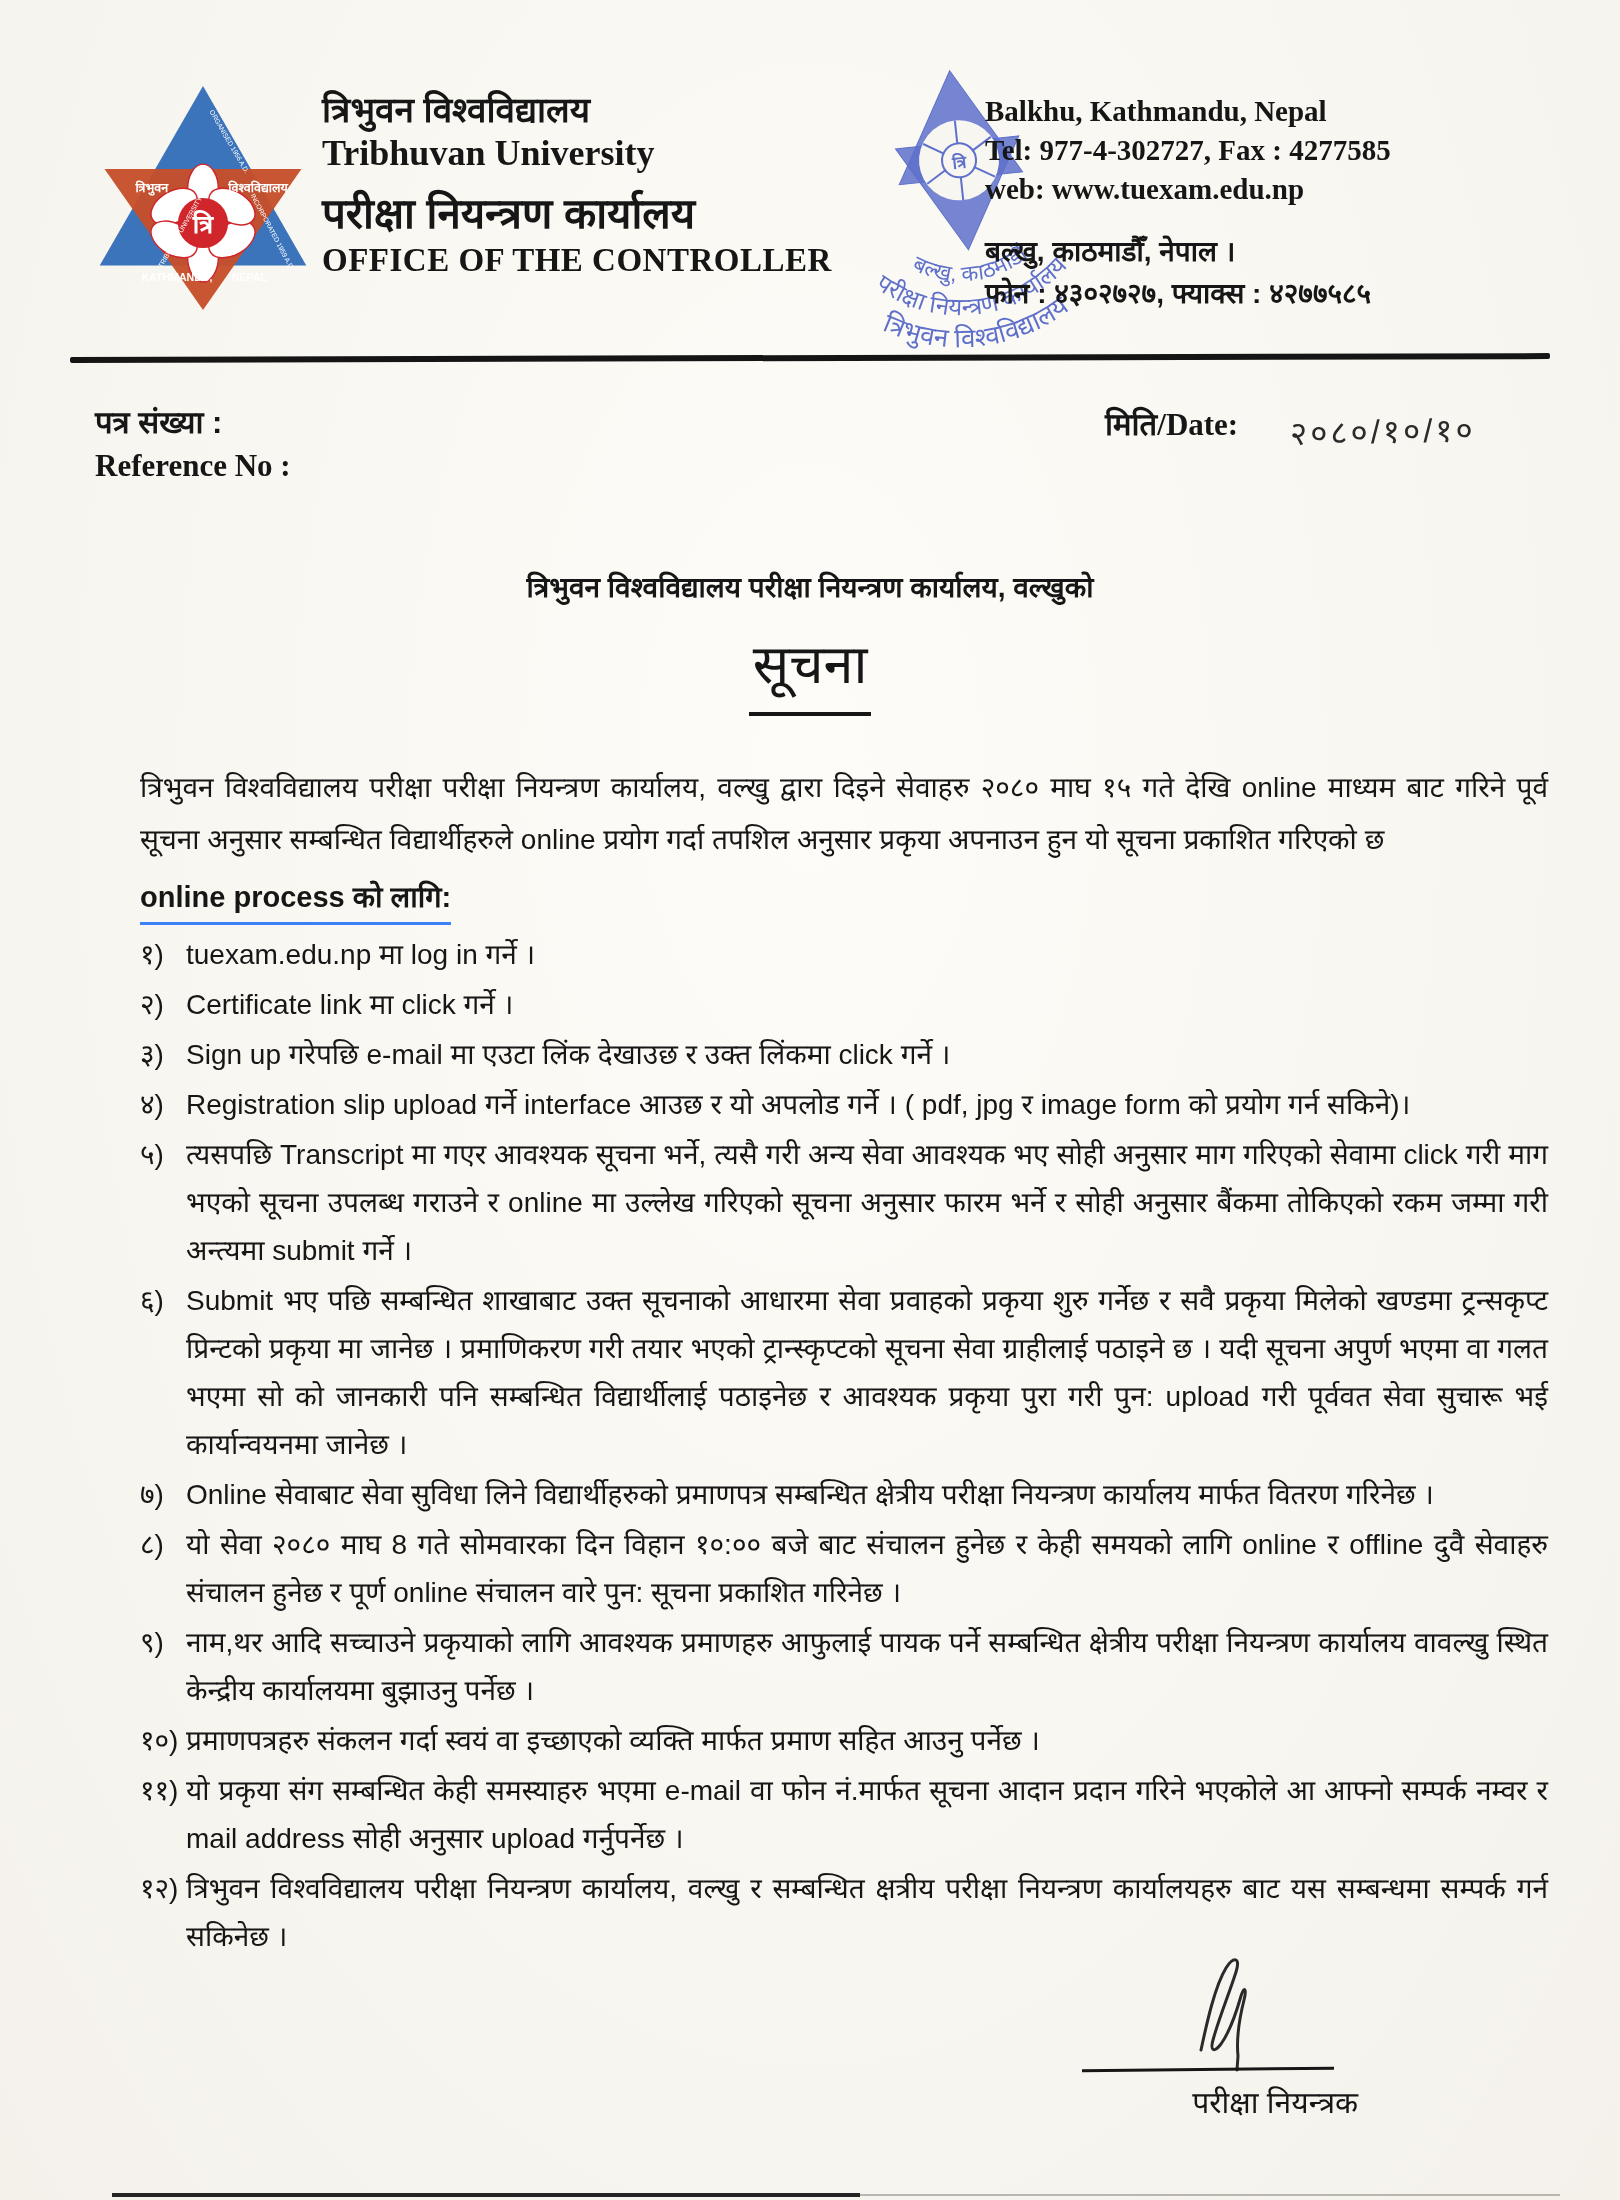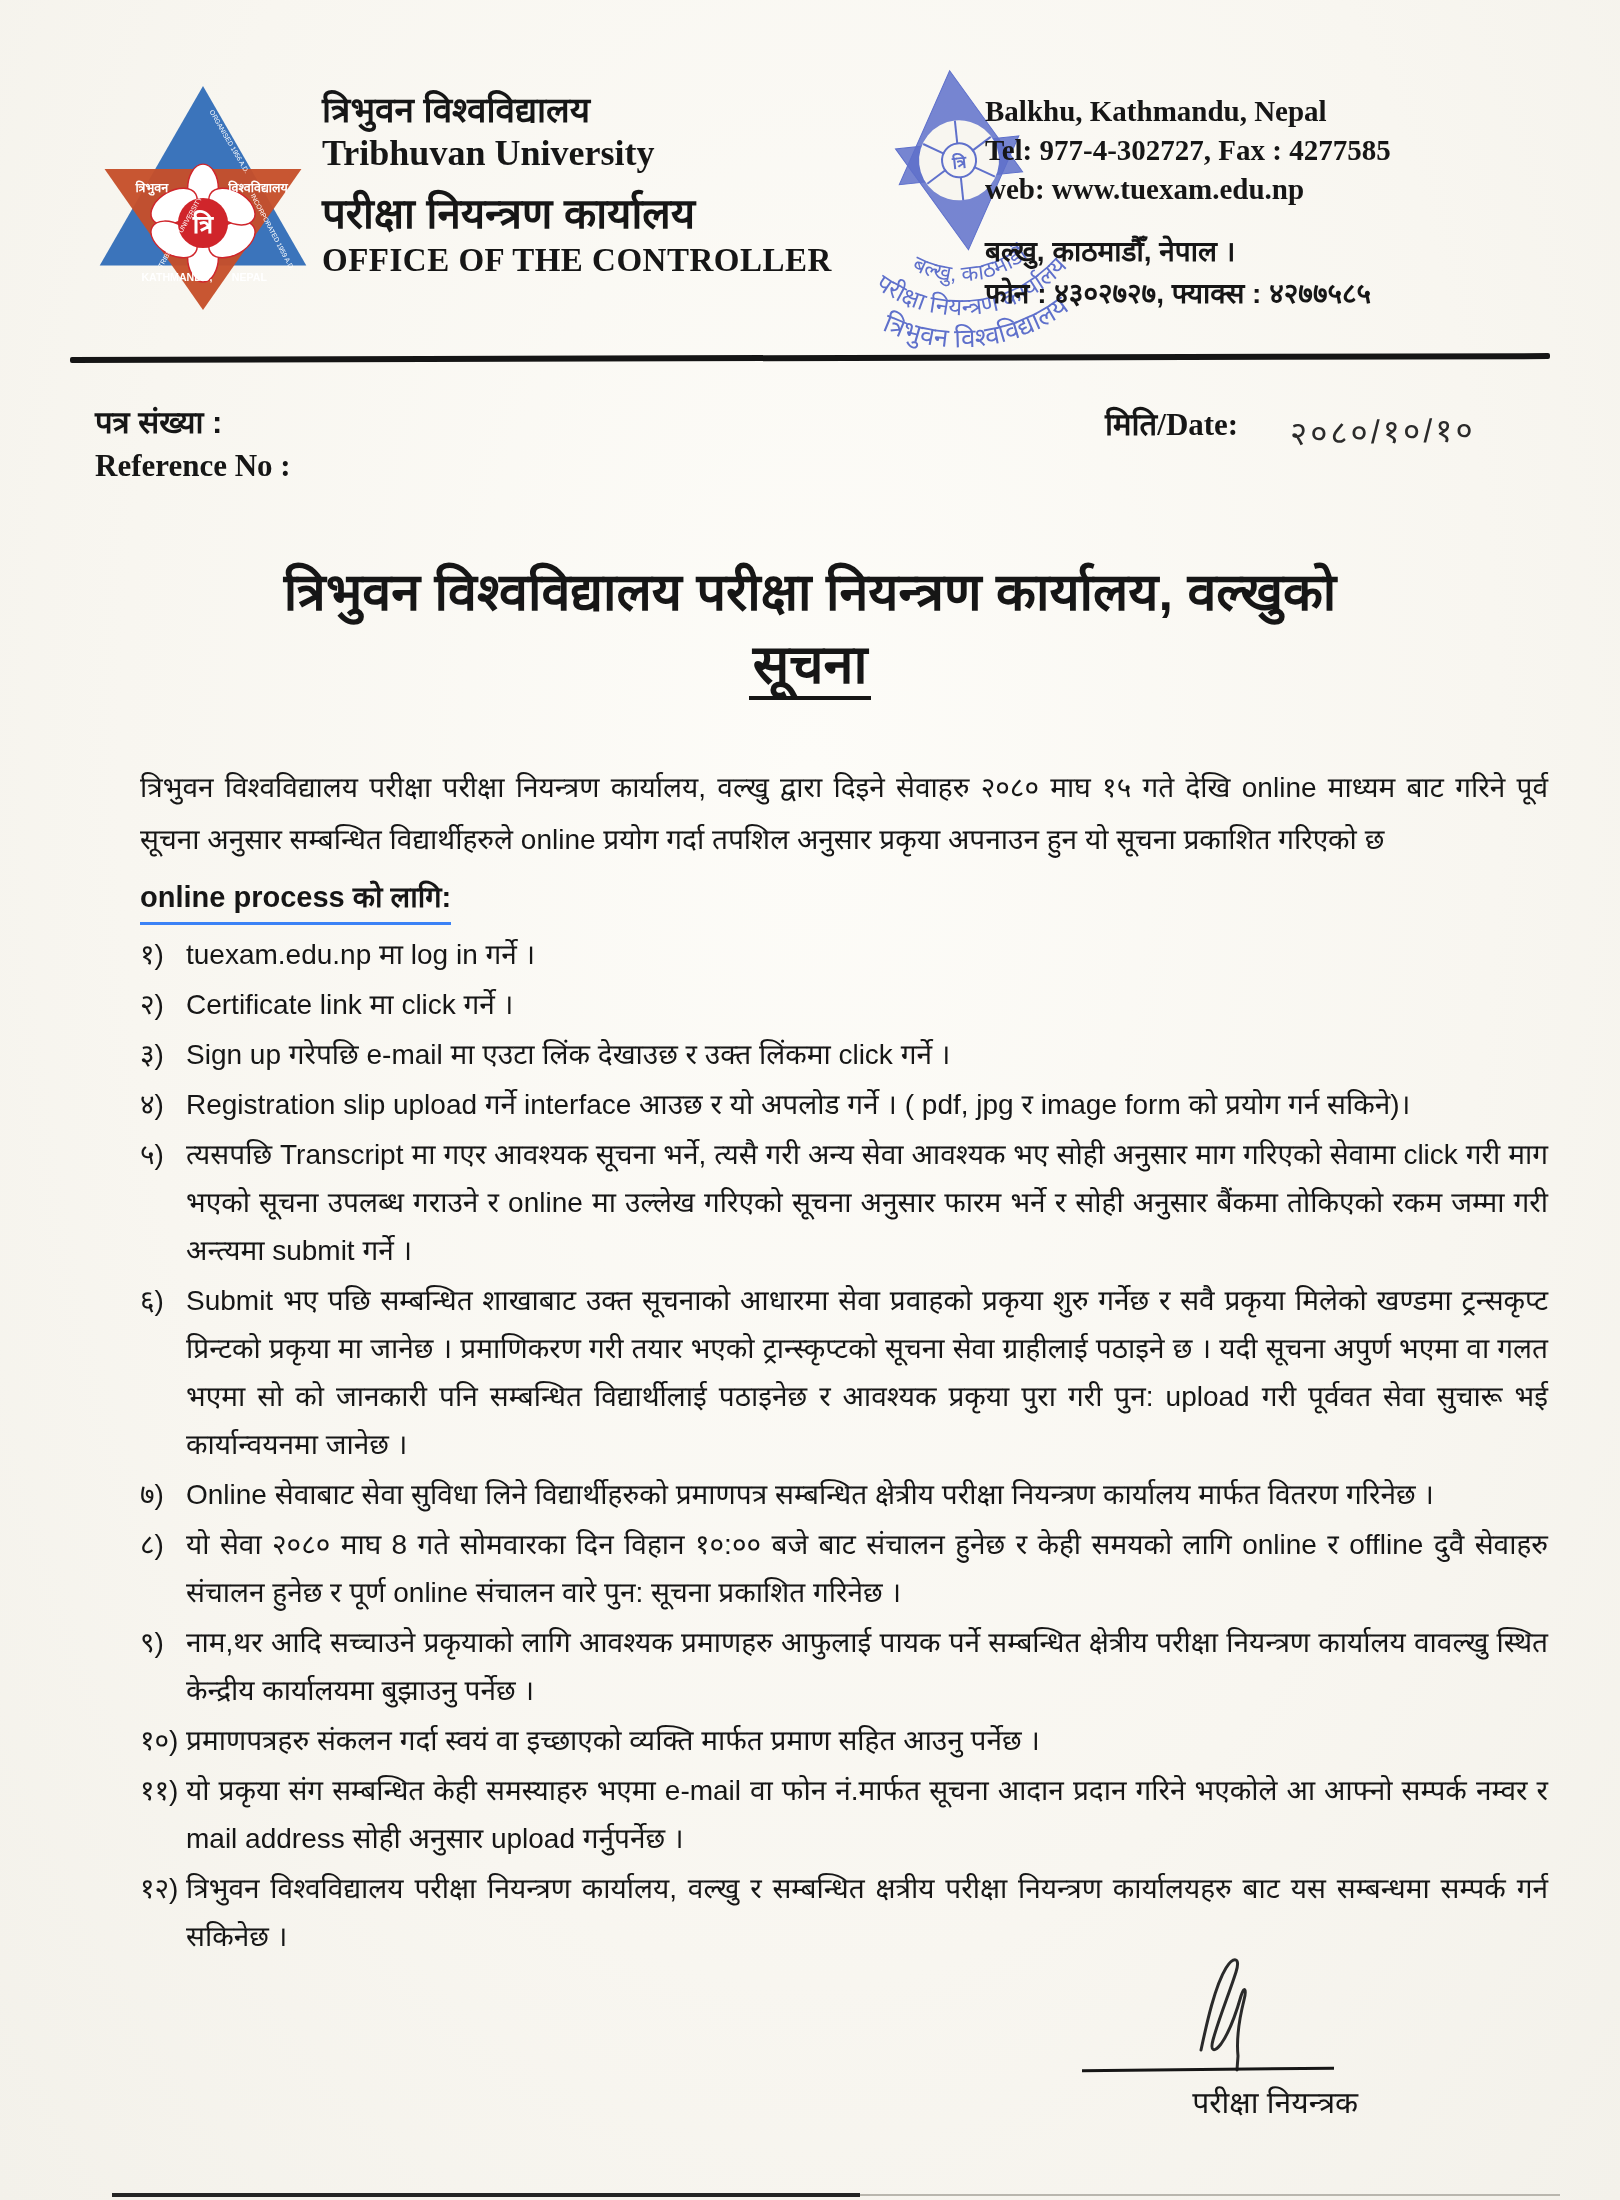--- a/index.html
+++ b/index.html
@@ -30,23 +30,23 @@
 
   .rule { position:absolute; left:70px; top:355px; width:1480px; height:6px; background:#151515; transform:rotate(-.15deg); border-radius:2px; }
 
   
   .ref-np { position:absolute; left:95px;  top:400px; font-size:31px; font-weight:bold; }
   .ref-en { position:absolute; left:95px;  top:448px; font-family:"Liberation Serif", serif; font-size:31px; font-weight:bold; }
   .date-label { position:absolute; left:1105px; top:402px; font-size:31px; font-weight:bold; font-family:"Liberation Serif", serif; }
   .date-value { position:absolute; left:1290px; top:408px; font-size:33px; color:#2b2b2b; letter-spacing:3px; transform:rotate(-1.2deg); }
 
   
-  .doc-title { position:absolute; left:0; top:554px; width:100%; text-align:center; font-size:52px; font-weight:bold; }
+  .doc-title { position:absolute; left:0; top:567px; width:100%; text-align:center; font-size:28px; font-weight:bold; }
   .doc-subtitle { position:absolute; left:0; top:625px; width:100%; text-align:center; }
-  .doc-subtitle span { font-size:54px; font-weight:bold; border-bottom:4px solid #161616; padding:0 4px 2px; }
+  .doc-subtitle span { font-size:54px; font-weight:normal; border-bottom:4px solid #161616; padding:0 4px 18px; }
 
   
   .body-text { position:absolute; left:140px; top:762px; width:1408px; font-size:28px; }
   .intro { line-height:52px; text-align:justify; }
   .list-heading { margin-top:6px; line-height:50px; display:inline-block; font-weight:bold; border-bottom:3px solid #3b82f6; font-size:29px; }
   .items { margin-top:6px; }
   .item { display:flex; line-height:48px; margin-bottom:2px; }
   .item .num { flex:0 0 auto; min-width:46px; padding-right:4px; }
   .item .txt { flex:1 1 auto; text-align:justify; }
 

